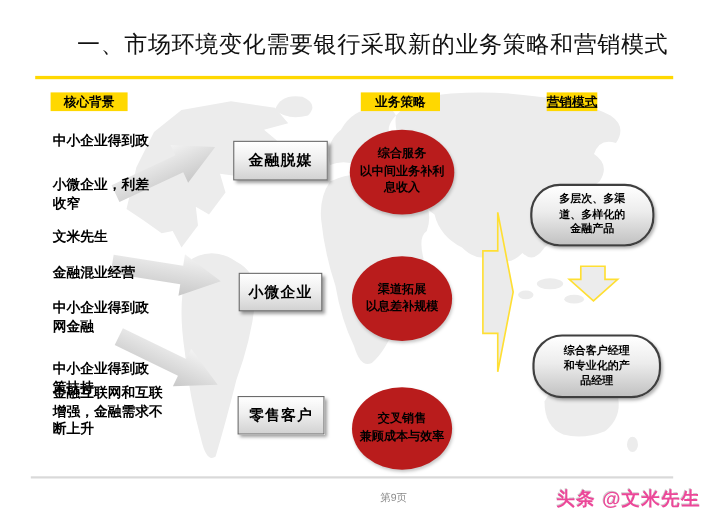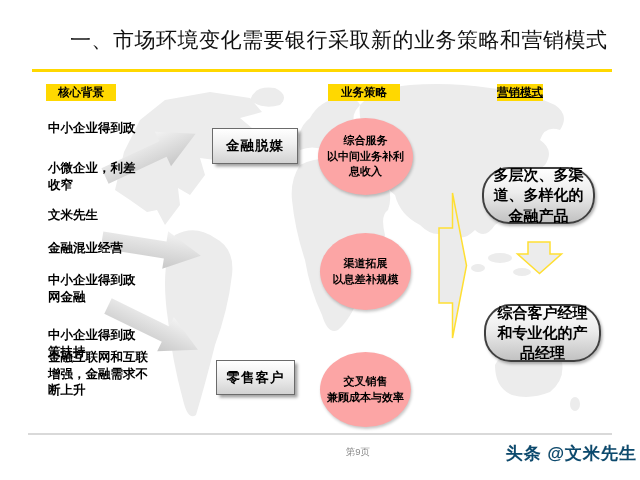--- a/index.html
+++ b/index.html
@@ -38,45 +38,45 @@
     position:absolute; z-index:3;
     border:1px solid #6b6b6b;
     background:linear-gradient(180deg,#ffffff 0%,#efefef 45%,#d2d2d2 100%);
     box-shadow:2.5px 2.5px 3px rgba(0,0,0,0.38);
     display:flex; align-items:center; justify-content:center;
     font-size:13.5px; font-weight:bold; letter-spacing:1px;
   }
 
   .ellipse {
     position:absolute; z-index:3;
-    background:#fca5a5; border-radius:50%;
+    background:#b91c1c; border-radius:50%;
     display:flex; align-items:center; justify-content:center;
     text-align:center; font-size:11px; font-weight:bold; line-height:1.4;
     white-space:pre-line;
     box-shadow:1px 2px 3px rgba(0,0,0,0.22);
   }
 
   .pill {
     position:absolute; z-index:3;
     border:2px solid #3f3f3f; border-radius:27px;
     background:linear-gradient(180deg,#ffffff 0%,#ececec 45%,#c2c2c2 100%);
     display:flex; align-items:center; justify-content:center;
-    text-align:center; font-size:15px; font-weight:bold; line-height:1.35;
+    text-align:center; font-size:10px; font-weight:bold; line-height:1.35;
     white-space:pre-line;
     box-shadow:1.5px 2px 3px rgba(0,0,0,0.3);
   }
 
   .footer-line { left:28px; top:433px; width:584px; height:2px; background:#d9d9d9; z-index:3; }
   .page-num {
     left:270px; top:446px; width:100px; text-align:right;
     font-size:9.5px; color:#8a8a8a; z-index:3;
   }
   .watermark {
     right:3px; top:442px; font-size:17px; font-weight:bold; letter-spacing:1px;
-    color:#0c4a6e; text-shadow:1.5px 1.5px 0 #ffffff, -0.5px -0.5px 0 #cfcfcf;
+    color:#ec4899; text-shadow:1.5px 1.5px 0 #ffffff, -0.5px -0.5px 0 #cfcfcf;
     z-index:3;
   }
 </style>
 </head>
 <body>
 
 <div class="slide">
 
   <svg class="layer" width="640" height="480" style="z-index:0" aria-hidden="true">
     <g fill="#ececec" stroke="none">
@@ -127,20 +127,21 @@
   <div class="bg-item" style="top:240px">金融混业经营</div>
   <div class="bg-item" style="top:272px">中小企业得到政
 网金融</div>
   <div class="bg-item" style="top:327px">中小企业得到政
 策扶持</div>
   <div class="bg-item" style="top:349px">金融互联网和互联
 增强，金融需求不
 断上升</div>
 
   <div class="client-box" style="left:212px; top:128px; width:84px; height:34px">金融脱媒</div>
+  <div class="client-box" style="left:217px; top:248px; width:74px; height:33px">小微企业</div>
   <div class="client-box" style="left:216px; top:360px; width:77px; height:33px">零售客户</div>
 
   <div class="ellipse" style="left:318px; top:118px; width:95px; height:77px">综合服务
 以中间业务补利
 息收入</div>
   <div class="ellipse" style="left:320px; top:233px; width:91px; height:77px">渠道拓展
 以息差补规模</div>
   <div class="ellipse" style="left:320px; top:352px; width:91px; height:75px">交叉销售
 兼顾成本与效率</div>
 

